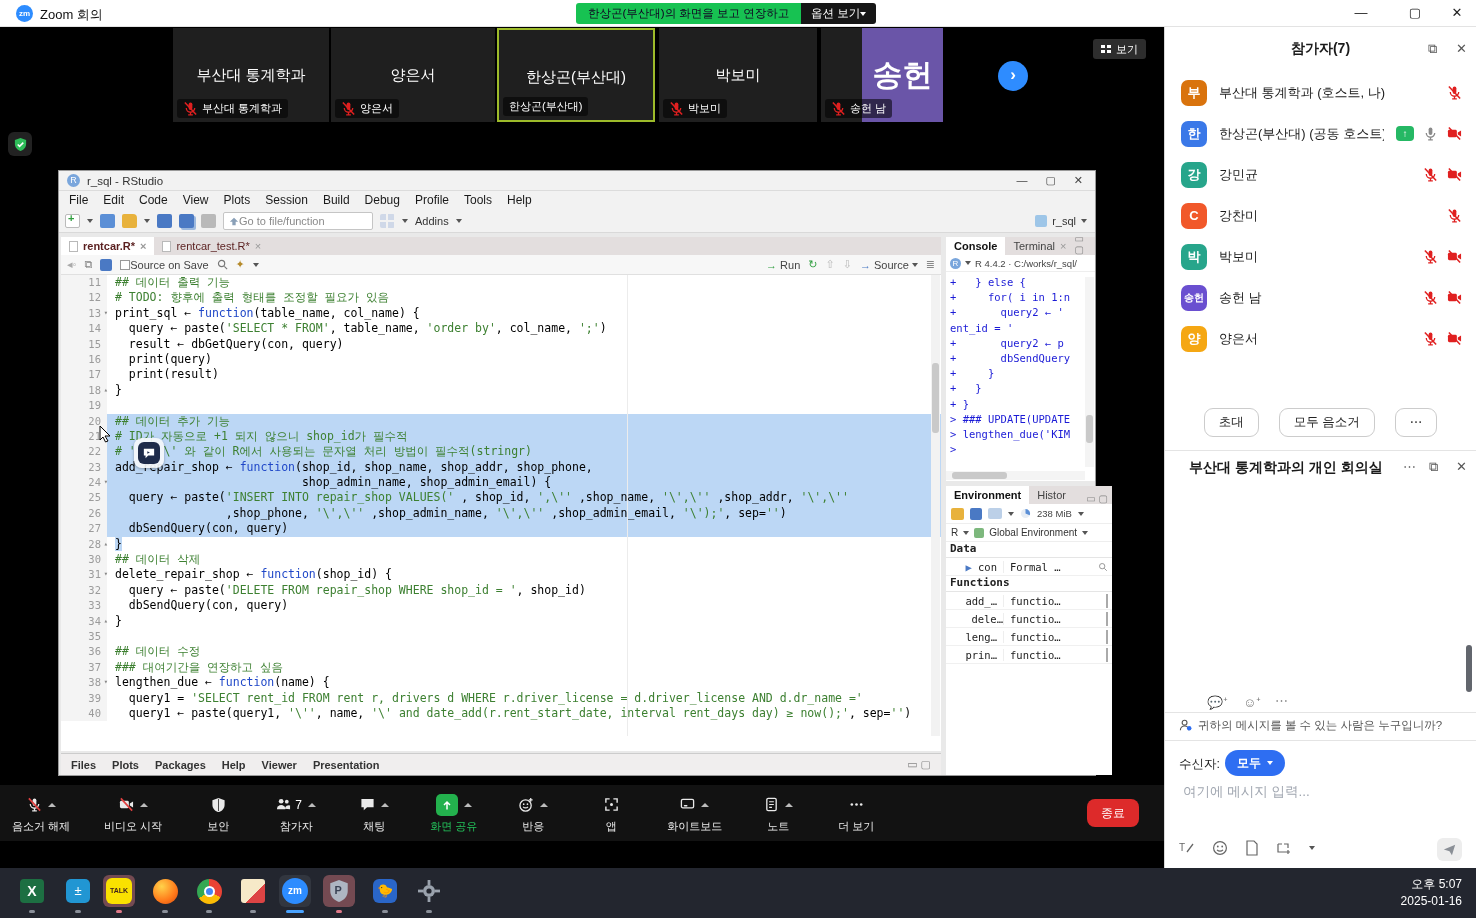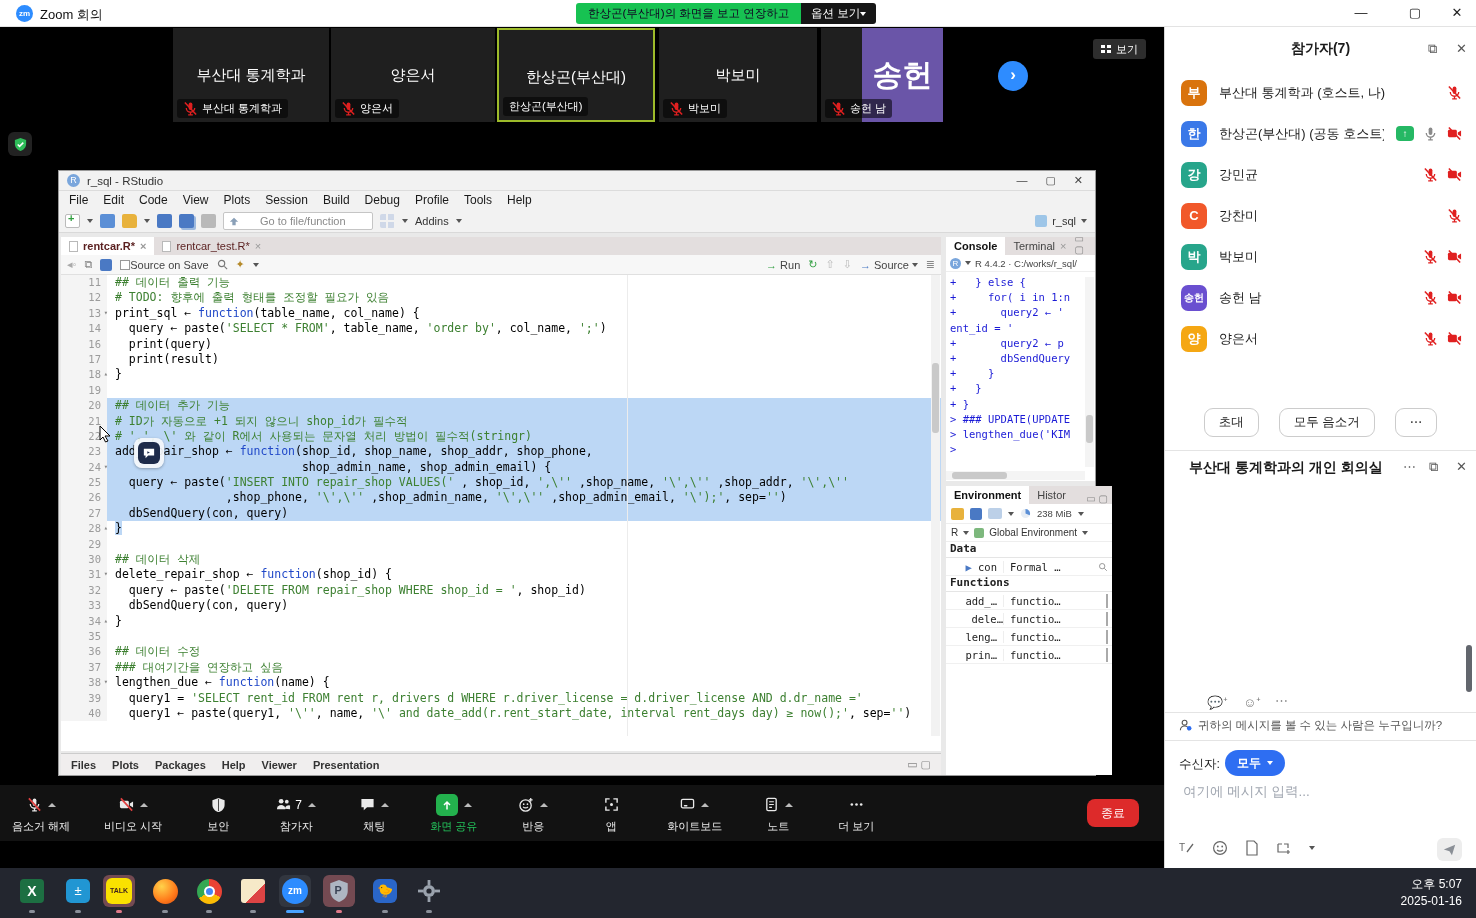--- a/index.html
+++ b/index.html
@@ -33,21 +33,21 @@
       linear-gradient(#fff,#fff) 6px 5px/4px 3px no-repeat; }
   .shield-badge { left:8px; top:105px; width:24px; height:24px; background:#222; border-radius:6px; display:flex; align-items:center; justify-content:center; }
 
   
   #rswin { left:58px; top:143px; width:1038px; height:606px; background:#e9e9e9; border:1px solid #9a9a9a; font-size:12px; color:#222; }
   .rs-title { left:0; top:0; right:0; height:20px; background:#f2f2f2; border-bottom:1px solid #dcdcdc; }
   .rs-ricon { width:13px; height:13px; border-radius:50%; background:#7aa6dc; color:#fff; font-size:9px; text-align:center; line-height:13px; }
   .rs-menu { left:0; top:20px; right:0; height:18px; display:flex; gap:15px; padding-left:10px; align-items:center; background:#f2f2f2; font-size:12px; color:#1a1a1a; }
   .rs-tools { left:0; top:38px; right:0; height:24px; background:#f2f2f2; border-bottom:1px solid #d9d9d9; display:flex; align-items:center; gap:7px; padding-left:6px; }
   .tico { width:15px; height:14px; border-radius:2px; display:inline-block; }
-  .goto { width:150px; height:18px; border:1px solid #c5c5c5; border-radius:2px; background:#fff; display:flex; align-items:center; gap:21px; padding:0 5px; color:#8a8a8a; font-size:11px; }
+  .goto { width:150px; height:18px; border:1px solid #c5c5c5; border-radius:2px; background:#fff; display:flex; align-items:center; gap:0; padding:0 5px; color:#8a8a8a; font-size:11px; }
   .caret { display:inline-block; width:0; height:0; border-left:3.5px solid transparent; border-right:3.5px solid transparent; border-top:4px solid #555; }
   .caret.w { border-top-color:#fff; }
   .pane-tabs { display:flex; align-items:flex-end; height:18px; background:#e3dede; font-size:11px; }
   .ptab { padding:2px 8px; height:18px; display:flex; gap:5px; align-items:center; color:#444; }
   .ptab.on { background:#fff; font-weight:bold; color:#111; }
   .edbar { height:20px; background:#f7f7f7; border-bottom:1px solid #e0e0e0; display:flex; align-items:center; gap:8px; padding:0 6px; font-size:11px; color:#444; }
   #code-area { position:absolute; left:0; top:38px; right:0; bottom:15px; background:#fff; overflow:hidden; font-family:"DejaVu Sans Mono",monospace; font-size:11.5px; }
   .cl { height:15.4px; line-height:15.4px; white-space:pre; display:flex; }
   .cl .gut { width:46px; flex:0 0 46px; background:#f4f4f4; color:#9b9b9b; text-align:right; padding-right:6px; font-size:10.5px; position:relative; }
   .cl .fold { position:absolute; right:-1px; top:0; font-size:7px; color:#888; }
@@ -302,34 +302,34 @@
             <span style="color:#888;">≣</span>
           </span>
         </div>
         <div id="code-area">
           <div class="marginline"></div>
           <div id="code-lines">
               <div class="cl"><span class="gut">11</span><span class="txt"><span class="tk-c">## 데이터 출력 기능</span></span></div>
               <div class="cl"><span class="gut">12</span><span class="txt"><span class="tk-c"># TODO: 향후에 출력 형태를 조정할 필요가 있음</span></span></div>
               <div class="cl"><span class="gut">13<span class="fold">▾</span></span><span class="txt"><span class="tk-p">print_sql ← </span><span class="tk-k">function</span><span class="tk-p">(table_name, col_name) {</span></span></div>
               <div class="cl"><span class="gut">14</span><span class="txt"><span class="tk-p">  query ← paste(</span><span class="tk-s">'SELECT * FROM'</span><span class="tk-p">, table_name, </span><span class="tk-s">'order by'</span><span class="tk-p">, col_name, </span><span class="tk-s">';'</span><span class="tk-p">)</span></span></div>
+              <div class="cl"><span class="gut">15</span><span class="txt"><span class="tk-p">  result ← dbGetQuery(con, query)</span></span></div>
               <div class="cl"><span class="gut">16</span><span class="txt"><span class="tk-p">  print(query)</span></span></div>
               <div class="cl"><span class="gut">17</span><span class="txt"><span class="tk-p">  print(result)</span></span></div>
               <div class="cl"><span class="gut">18<span class="fold">▴</span></span><span class="txt"><span class="tk-p">}</span></span></div>
               <div class="cl"><span class="gut">19</span><span class="txt"></span></div>
               <div class="cl sel"><span class="gut">20</span><span class="txt"><span class="tk-c">## 데이터 추가 기능</span></span></div>
               <div class="cl sel"><span class="gut">21</span><span class="txt"><span class="tk-c"># ID가 자동으로 +1 되지 않으니 shop_id가 필수적</span></span></div>
               <div class="cl sel"><span class="gut">22</span><span class="txt"><span class="tk-c"># ',', \' 와 같이 R에서 사용되는 문자열 처리 방법이 필수적(stringr)</span></span></div>
               <div class="cl sel"><span class="gut">23</span><span class="txt"><span class="tk-p">add_repair_shop ← </span><span class="tk-k">function</span><span class="tk-p">(shop_id, shop_name, shop_addr, shop_phone,</span></span></div>
               <div class="cl sel"><span class="gut">24<span class="fold">▾</span></span><span class="txt"><span class="tk-p">                           shop_admin_name, shop_admin_email) {</span></span></div>
               <div class="cl sel"><span class="gut">25</span><span class="txt"><span class="tk-p">  query ← paste(</span><span class="tk-s">'INSERT INTO repair_shop VALUES('</span><span class="tk-p"> , shop_id, </span><span class="tk-s">',\''</span><span class="tk-p"> ,shop_name, </span><span class="tk-s">'\',\''</span><span class="tk-p"> ,shop_addr, </span><span class="tk-s">'\',\''</span></span></div>
               <div class="cl sel"><span class="gut">26</span><span class="txt"><span class="tk-p">                ,shop_phone, </span><span class="tk-s">'\',\''</span><span class="tk-p"> ,shop_admin_name, </span><span class="tk-s">'\',\''</span><span class="tk-p"> ,shop_admin_email, </span><span class="tk-s">'\');'</span><span class="tk-p">, sep=</span><span class="tk-s">''</span><span class="tk-p">)</span></span></div>
               <div class="cl sel"><span class="gut">27</span><span class="txt"><span class="tk-p">  dbSendQuery(con, query)</span></span></div>
               <div class="cl sel2"><span class="gut">28<span class="fold">▴</span></span><span class="txt"><span class="tk-p">}</span></span></div>
-              <div class="cl"><span class="gut">29</span><span class="txt"></span></div>
               <div class="cl"><span class="gut">30</span><span class="txt"><span class="tk-c">## 데이터 삭제</span></span></div>
               <div class="cl"><span class="gut">31<span class="fold">▾</span></span><span class="txt"><span class="tk-p">delete_repair_shop ← </span><span class="tk-k">function</span><span class="tk-p">(shop_id) {</span></span></div>
               <div class="cl"><span class="gut">32</span><span class="txt"><span class="tk-p">  query ← paste(</span><span class="tk-s">'DELETE FROM repair_shop WHERE shop_id = '</span><span class="tk-p">, shop_id)</span></span></div>
               <div class="cl"><span class="gut">33</span><span class="txt"><span class="tk-p">  dbSendQuery(con, query)</span></span></div>
               <div class="cl"><span class="gut">34<span class="fold">▴</span></span><span class="txt"><span class="tk-p">}</span></span></div>
               <div class="cl"><span class="gut">35</span><span class="txt"></span></div>
               <div class="cl"><span class="gut">36</span><span class="txt"><span class="tk-c">## 데이터 수정</span></span></div>
               <div class="cl"><span class="gut">37</span><span class="txt"><span class="tk-c">### 대여기간을 연장하고 싶음</span></span></div>
               <div class="cl"><span class="gut">38<span class="fold">▾</span></span><span class="txt"><span class="tk-p">lengthen_due ← </span><span class="tk-k">function</span><span class="tk-p">(name) {</span></span></div>
               <div class="cl"><span class="gut">39</span><span class="txt"><span class="tk-p">  query1 = </span><span class="tk-s">'SELECT rent_id FROM rent r, drivers d WHERE r.driver_license = d.driver_license AND d.dr_name ='</span></span></div>

